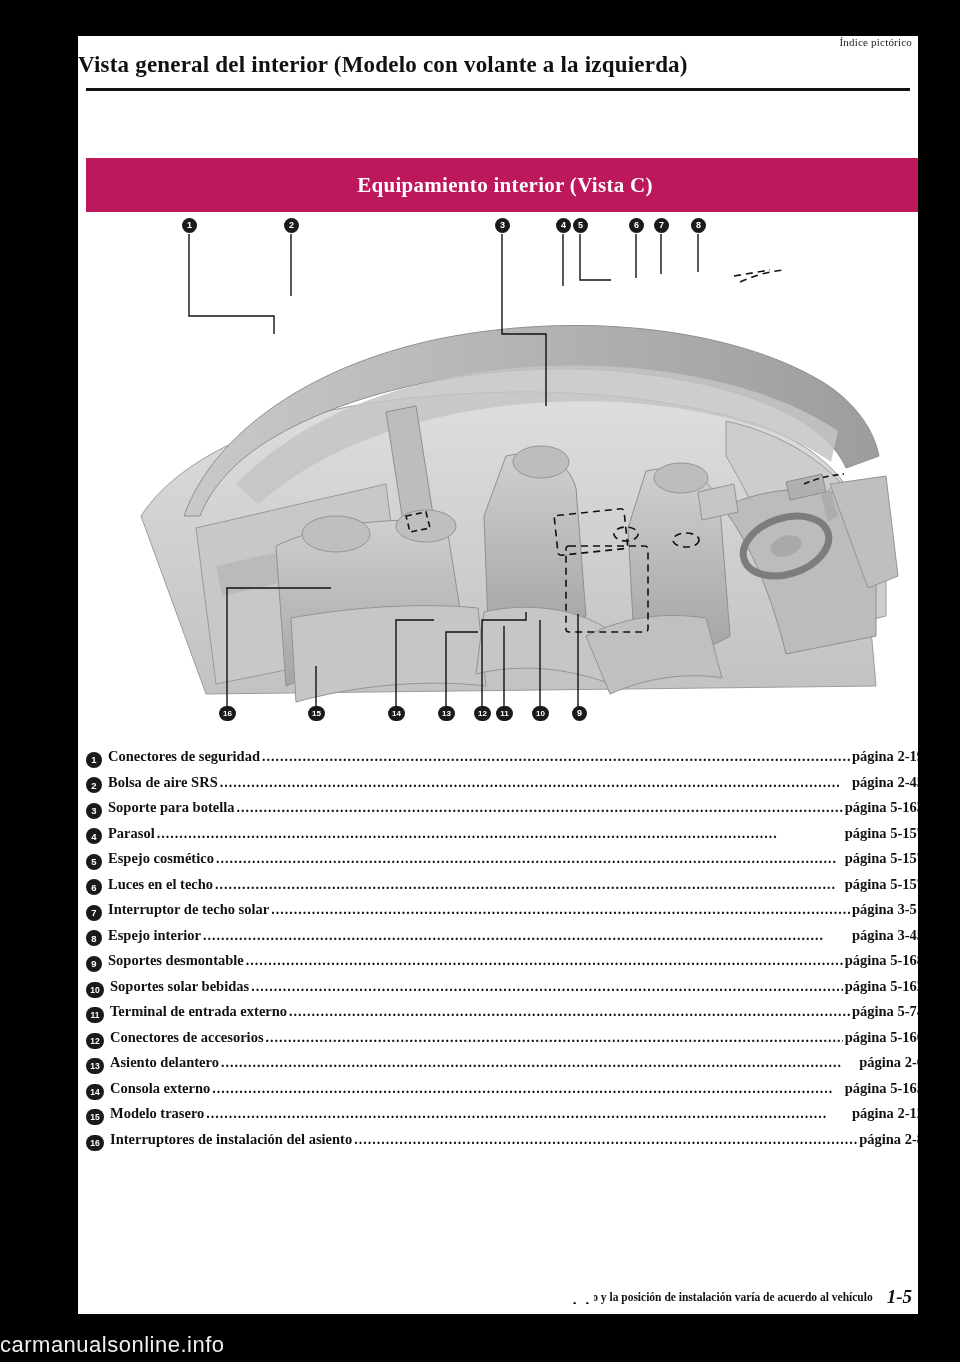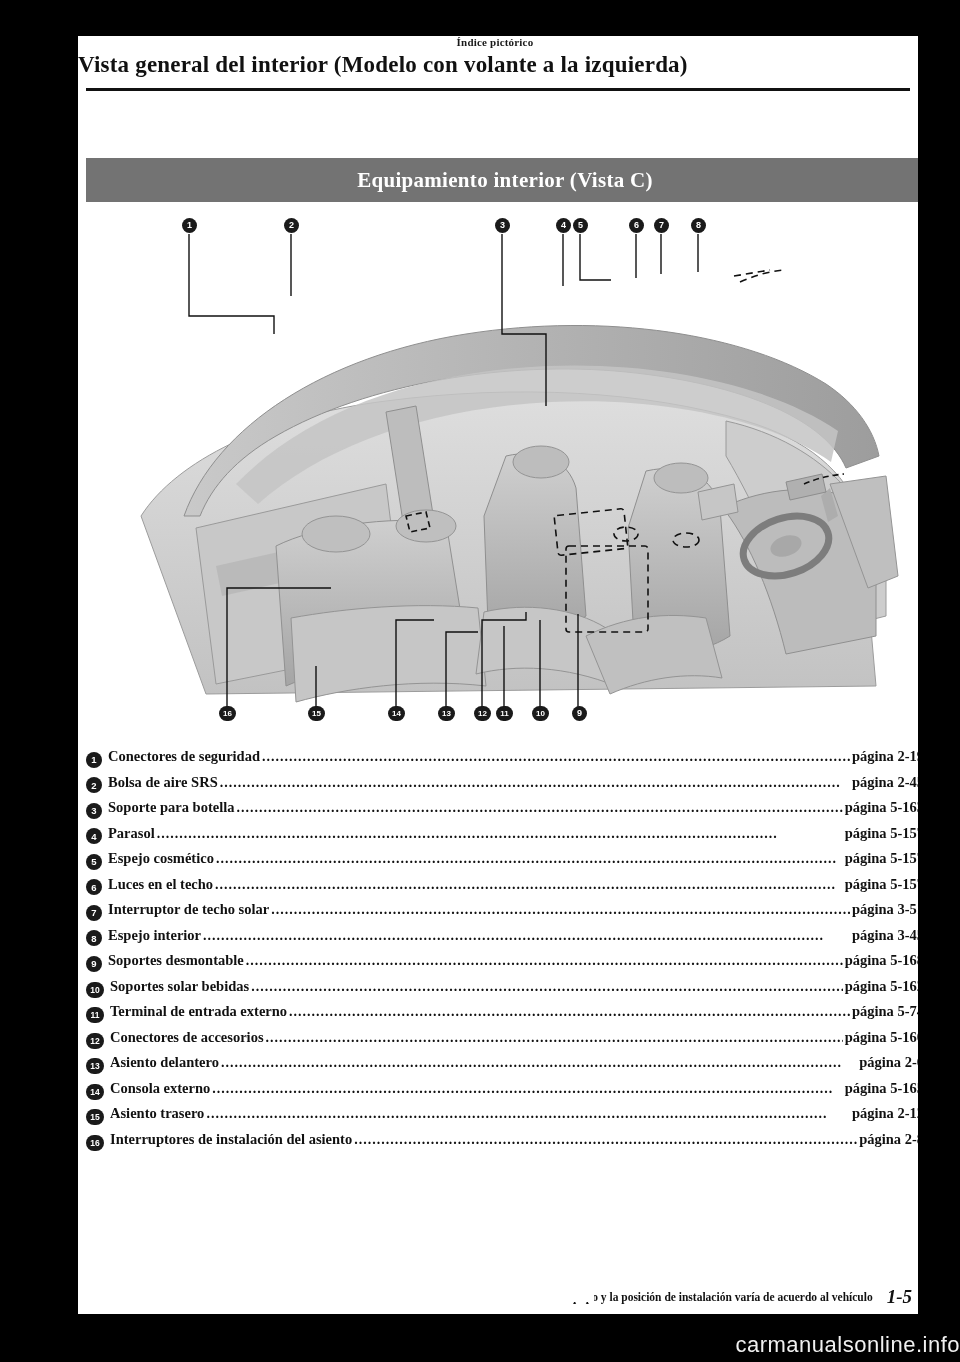--- a/index.html
+++ b/index.html
@@ -46,23 +46,23 @@
     width: 960px; height: 48px;
     background: #000;
   }
 
   .header {
     position: absolute;
     left: 78px; top: 36px;
     width: 840px;
   }
   .header-kicker {
-    text-align: center;
+    text-align: right;
     font-size: 11px;
-    font-weight: bold;
+    font-weight: normal;
     color: #1a1a1a;
     padding-right: 6px;
     letter-spacing: 0.2px;
   }
   .header-title {
     text-align: left;
     font-size: 23px;
     font-weight: bold;
     color: #111;
     margin-top: 4px;
@@ -71,22 +71,22 @@
   .header-rule {
     margin: 10px 8px 0 8px;
     border-bottom: 3px solid #111;
   }
 
   .panel-title {
     position: absolute;
     left: 86px;
     top: 158px;
     width: 838px;
-    height: 44px;
-    background: #737373;
+    height: 54px;
+    background: #be185d;
     color: #ffffff;
     font-size: 21px;
     font-weight: bold;
     display: flex;
     align-items: center;
     justify-content: center;
     letter-spacing: 0.3px;
   }
 
   
@@ -182,21 +182,21 @@
   .footer-page {
     font-size: 19px;
     font-weight: bold;
     color: #111;
     font-style: italic;
   }
   .watermark {
     position: absolute;
     left: 0; bottom: 4px;
     width: 960px;
-    text-align: right;
+    text-align: left;
     color: #f0f0f0;
     font-size: 22px;
     font-family: "Liberation Sans", sans-serif;
     letter-spacing: 0.5px;
   }
   
   .scan-block {
     position: absolute;
     background: #ffffff;
   }
@@ -429,21 +429,21 @@
 
     <div class="list-row">
       <span class="list-badge wide">14</span>
       <span class="list-label">Consola externo</span>
       <span class="list-dots">..........................................................................................................................................</span>
       <span class="list-page">página 5-165</span>
     </div>
 
     <div class="list-row">
       <span class="list-badge wide">15</span>
-      <span class="list-label">Asiento trasero</span>
+      <span class="list-label">Modelo trasero</span>
       <span class="list-dots">..........................................................................................................................................</span>
       <span class="list-page">página 2-12</span>
     </div>
 
     <div class="list-row">
       <span class="list-badge wide">16</span>
       <span class="list-label">Interruptores de instalación del asiento</span>
       <span class="list-dots">..........................................................................................................................................</span>
       <span class="list-page">página 2-8</span>
     </div>

